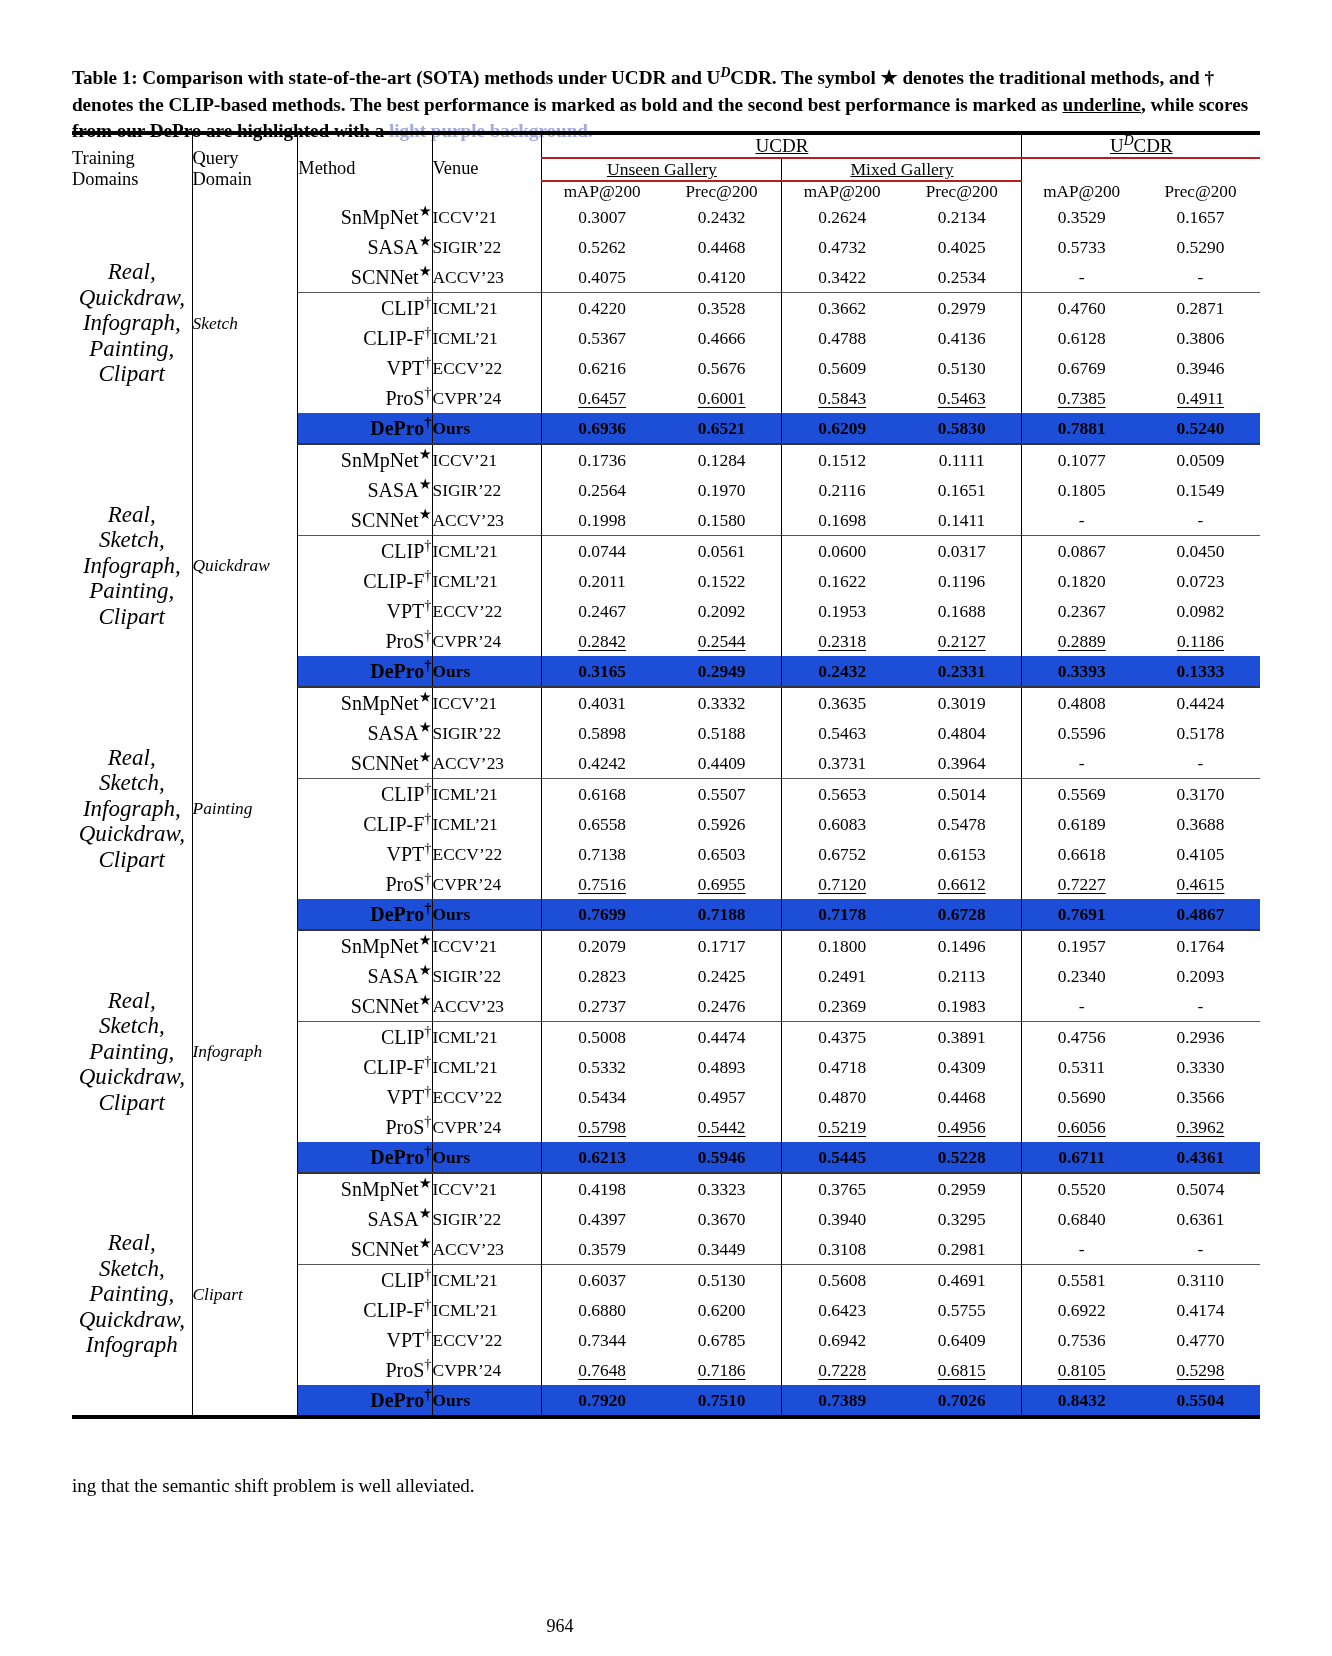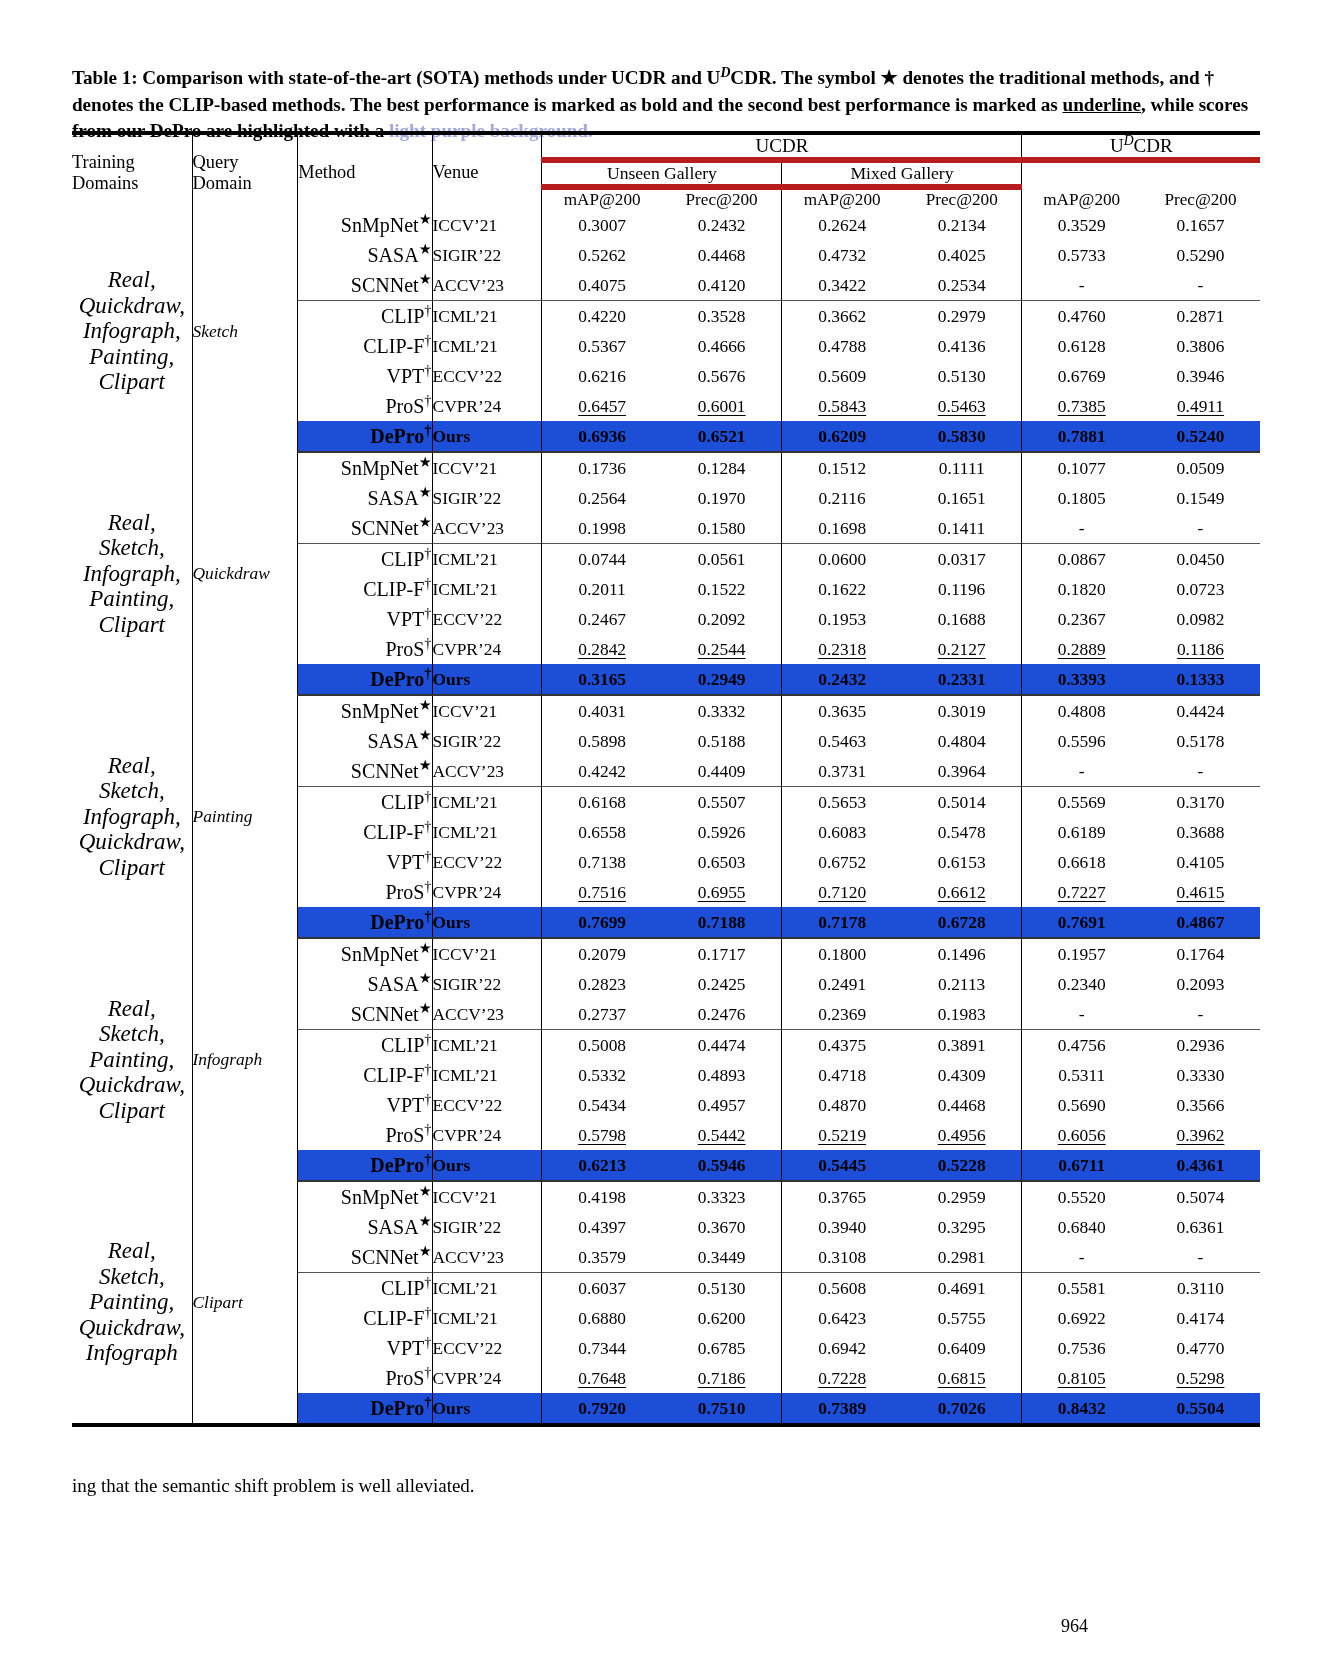--- a/index.html
+++ b/index.html
@@ -79,21 +79,21 @@
     text-align: left;
     padding-left: 9px;
   }
   .vline { border-left: 1px solid #000; }
   .hdr-group {
     text-align: center;
     font-weight: bold;
     font-size: 19px;
     padding: 8px 0 4px 0;
   }
-  .underline-group { border-bottom: 6px solid #b91c1c; }
+  .underline-group { border-bottom: 2px solid #b91c1c; text-decoration: underline; }
   .hdr-sub {
     text-align: center;
     font-size: 17.6px;
     padding: 3px 0 1px 0;
   }
   .hdr-metric {
     text-align: center;
     font-size: 17.2px;
     font-weight: bold;
     padding: 2px 0 6px 0;
@@ -153,22 +153,23 @@
     line-height: 28px;
   }
   .col p { margin: 0; }
   .col b { font-weight: bold; }
   .col i { font-style: italic; }
   .pageno {
     position: absolute;
     top: 1616px;
     left: 0;
     width: 1088px;
-    text-align: right;
+    text-align: center;
     font-size: 18px;
+    padding-left: 16px;
   }
 </style>
 </head>
 <body>
 
 <div class="page">
 
   <div class="caption">
     <span>Table 1: Comparison with state-of-the-art (SOTA) methods under UCDR and U</span><sup class="sup">D</sup><span>CDR. The symbol ★ denotes the traditional methods, and † denotes the CLIP-based methods. The best performance is marked as bold and the second best performance is marked as </span><u>underline</u><span>, while scores from our DePro are highlighted with a </span><span class="light-purple">light purple background.</span>
   </div>

